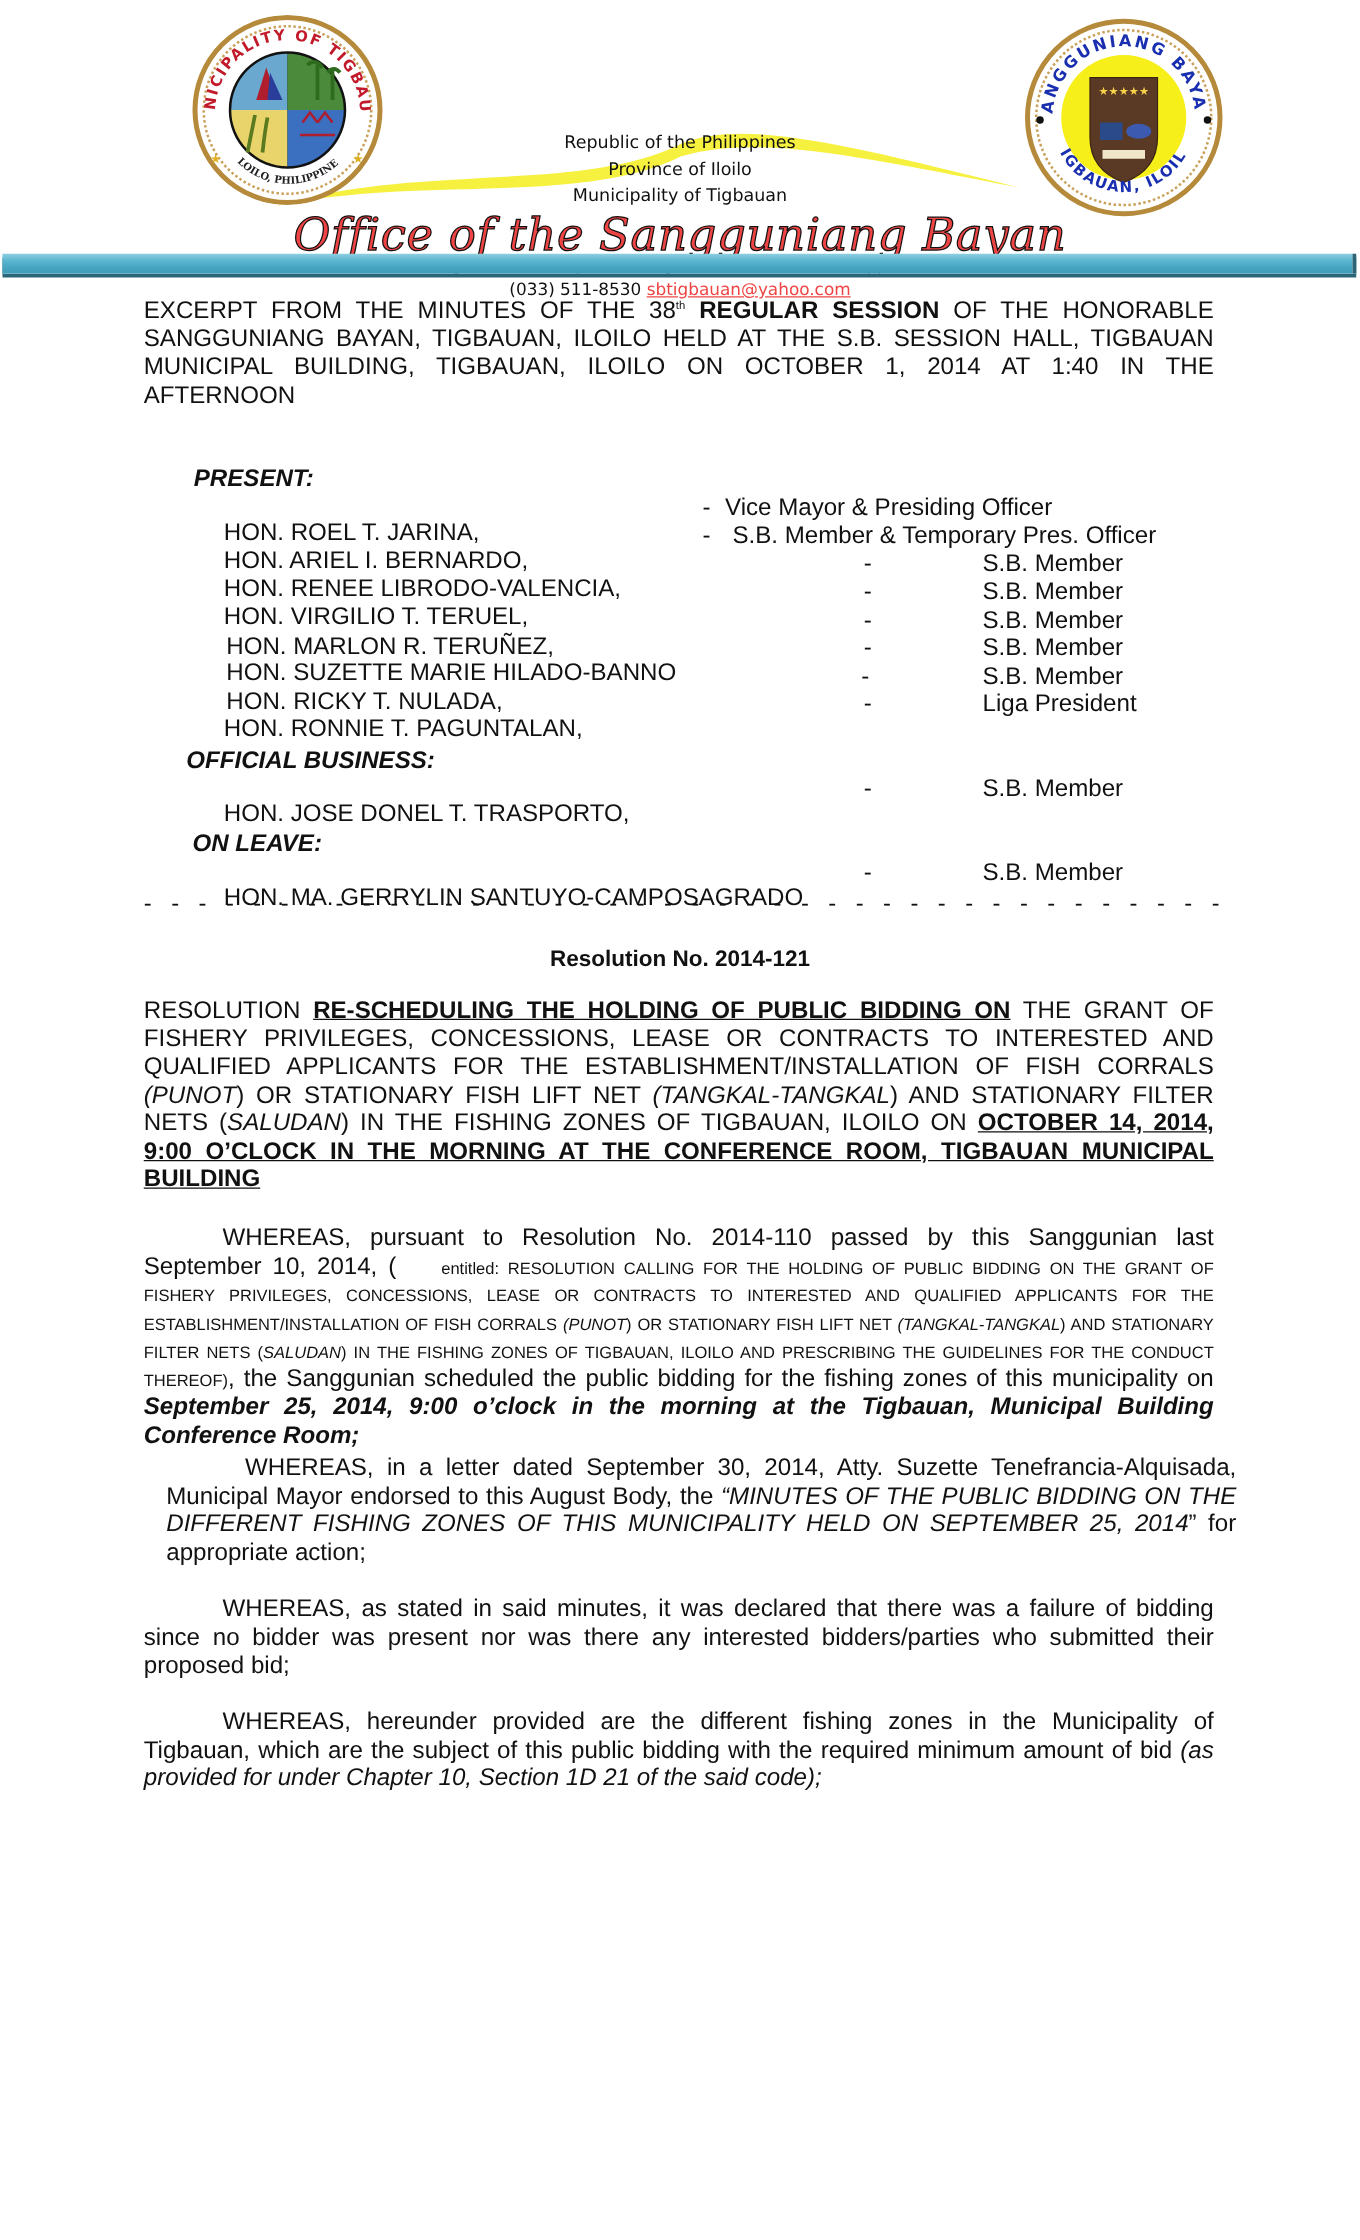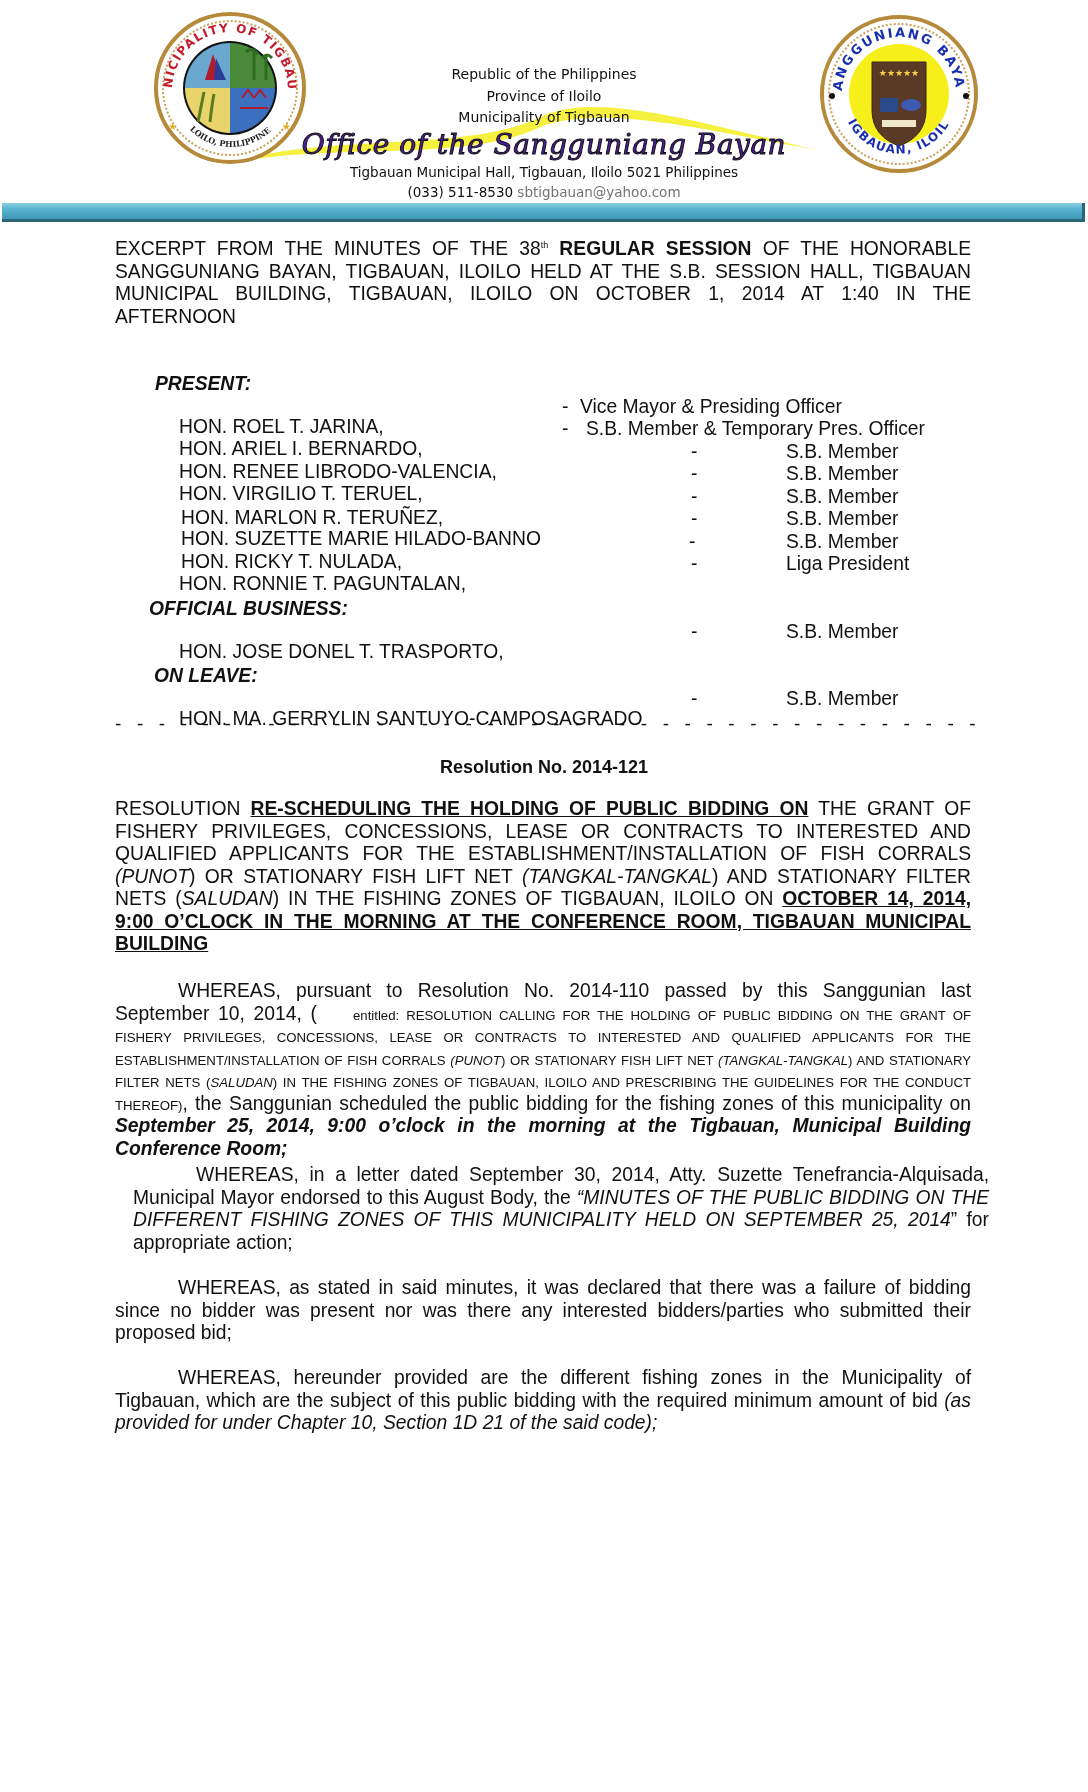--- a/index.html
+++ b/index.html
@@ -7,30 +7,30 @@
          font-family: "Liberation Sans", sans-serif; color: #111; }
 
   
   .seal { position: absolute; border-radius: 50%; }
   .seal-left { left: 150px; top: 12px; width: 160px; height: 152px; }
   .seal-right { left: 818px; top: 14px; width: 162px; height: 160px; }
 
   .swoosh { position: absolute; left: 215px; top: 95px; width: 600px; height: 75px; }
 
   .lh-line { position: absolute; left: 0; width: 1088px; text-align: center;
-             font-family: "DejaVu Sans", sans-serif; font-size: 14px; color: #111; }
+             font-family: "DejaVu Sans", sans-serif; font-size: 14px; color: #111; margin-top: 40px; }
   .lh-republic { top: 66px; }
   .lh-province { top: 88px; }
   .lh-municipality { top: 109px; }
   .lh-office { top: 128px; font-family: "DejaVu Serif", serif; font-style: italic;
-               font-size: 28px; font-weight: normal; color: #4c1d95;
+               font-size: 36px; font-weight: normal; color: #ef4444;
                -webkit-text-stroke: 1px #111; letter-spacing: 0.5px; }
   .lh-address { top: 164px; font-size: 13.5px; }
   .lh-contact { top: 184px; font-size: 13.5px; }
-  .lh-email { color: #737373; }
+  .lh-email { color: #ef4444; text-decoration: underline; }
 
   .teal-bar { position: absolute; left: 2px; top: 203px; width: 1080px; height: 16px;
               background: linear-gradient(#8ccfe0 0%, #5bb6d0 35%, #47a5c2 70%, #3f9ab7 100%);
               box-shadow: 0 3px 0 #2b6577; border-right: 3px solid #2b6577; }
 
   
   .txt { position: absolute; font-size: 19.3px; line-height: 22.5px; white-space: nowrap; }
   .para { position: absolute; left: 115px; width: 856px; font-size: 19.3px; line-height: 22.5px;
           text-align: justify; text-align-last: left; }
   .indent { display: inline-block; width: 63px; }

